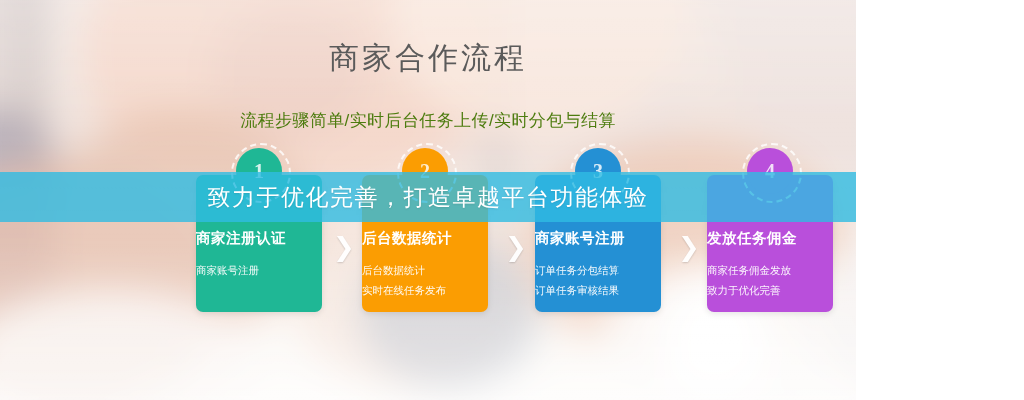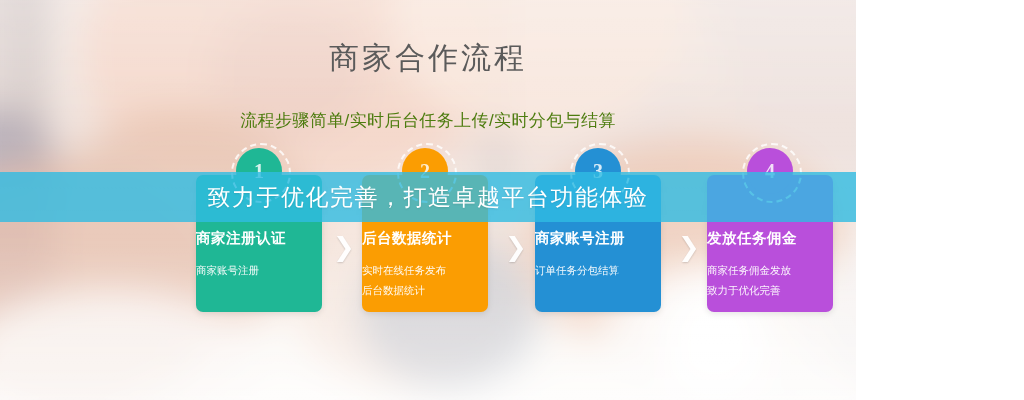--- a/index.html
+++ b/index.html
@@ -164,35 +164,36 @@
 
     <div class="arrow a1">❯</div>
 
     <div class="step s2">
       <div class="badge">
         <span class="ring"></span>
         <span class="num">2</span>
       </div>
       <div class="head">后台数据统计</div>
       <div class="sub">
+        <div>后台数据统计</div>
         <div>实时在线任务发布</div>
-        <div>后台数据统计</div>
       </div>
     </div>
 
     <div class="arrow a2">❯</div>
 
     <div class="step s3">
       <div class="badge">
         <span class="ring"></span>
         <span class="num">3</span>
       </div>
       <div class="head">商家账号注册</div>
       <div class="sub">
         <div>订单任务分包结算</div>
+        <div>订单任务审核结果</div>
       </div>
     </div>
 
     <div class="arrow a3">❯</div>
 
     <div class="step s4">
       <div class="badge">
         <span class="ring"></span>
         <span class="num">4</span>
       </div>

